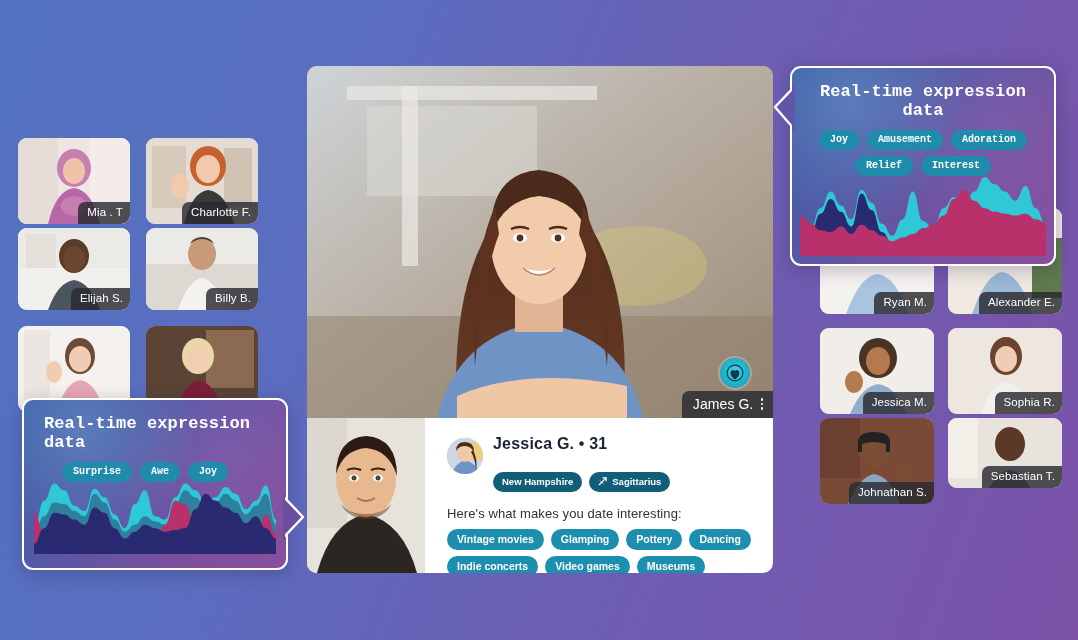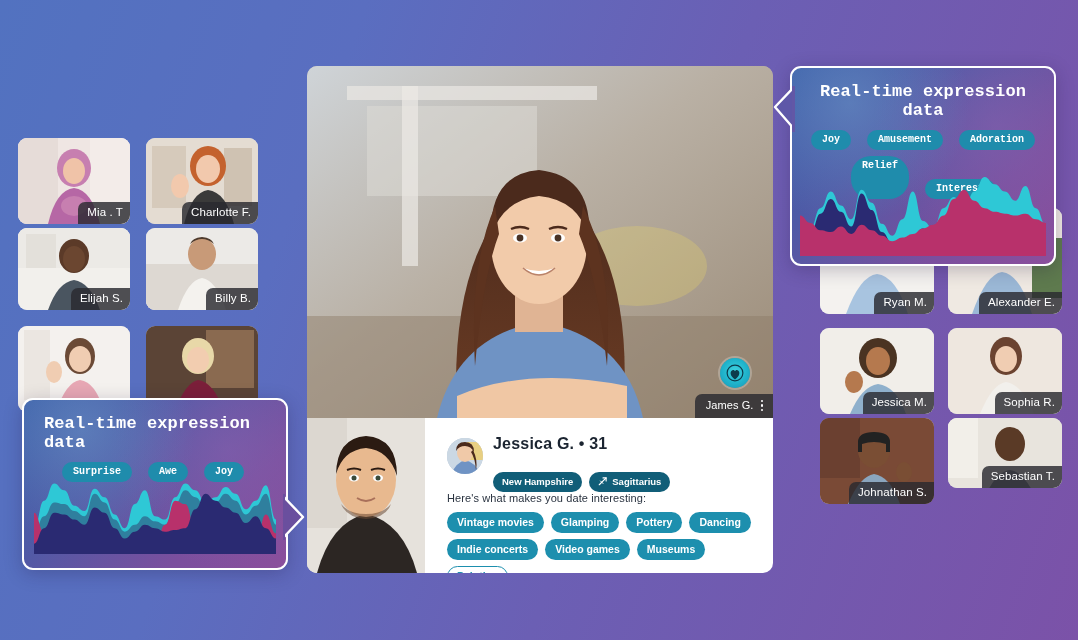--- a/index.html
+++ b/index.html
@@ -140,21 +140,22 @@
     font-weight: bold;
     padding: 4px 9px 5px;
     border-radius: 20px;
     display: inline-flex;
     align-items: center;
     gap: 4px;
     white-space: nowrap;
   }
   .meta-pill svg { display: block; }
   .p-prompt {
-    font-size: 11px;
+    margin-top: 14px;
+    font-size: 13px;
     color: #2a3340;
     letter-spacing: .1px;
   }
   .p-tags {
     margin-top: 8px;
     display: flex;
     flex-wrap: wrap;
     gap: 6px 7px;
     max-width: 330px;
   }
@@ -198,21 +199,21 @@
   }
   .expr-title {
     color: #ffffff;
     font-weight: bold;
     letter-spacing: .1px;
   }
   .expr-pills {
     display: flex;
     flex-wrap: wrap;
     justify-content: center;
-    gap: 6px 16px;
+    gap: 6px 8px;
     margin-top: 10px;
   }
   .expr-pill {
     background: #1f8cac;
     color: #fff;
     font-size: 10px;
     font-weight: bold;
     padding: 4px 11px 5px;
     border-radius: 20px;
     white-space: nowrap;
@@ -458,21 +459,21 @@
       <path d="M150 330 Q220 300 320 320 L320 352 L150 352 Z" fill="#f0c7a4"></path>
     </svg>
 
     <div id="brand-badge">
       <svg width="18" height="18" viewBox="0 0 24 24">
         <circle cx="12" cy="12" r="10.5" fill="none" stroke="#0d3b4d" stroke-width="1.6"></circle>
         <path d="M12 20.5 C4.6 15.6 5.2 9.4 8.6 8.2 C10.4 7.6 11.6 8.8 12 9.8 C12.4 8.8 13.6 7.6 15.4 8.2 C18.8 9.4 19.4 15.6 12 20.5 Z" fill="#0d3b4d"></path>
       </svg>
     </div>
 
-    <div class="name-badge" style="font-size:11px; padding:6px 9px 7px 11px;">
+    <div class="name-badge" style="font-size:14px; padding:6px 9px 7px 11px;">
       <span>James G.</span>
       <span class="dots">
           <i></i>
           <i></i>
           <i></i>
         </span>
     </div>
   </div>
 
   <div id="profile-card">
@@ -546,21 +547,21 @@
         <rect x="19" y="0" width="5" height="46" fill="#6257a6"></rect>
       </svg>
     </div>
     <div class="expr-inner">
       <div class="expr-title">Real-time expression data</div>
       <div class="expr-pills" id="expr-pills-top">
           <span class="expr-pill" style="background: rgb(31, 140, 172);">Joy</span>
           <span class="expr-pill" style="background: rgb(31, 140, 172);">Amusement</span>
           <span class="expr-pill" style="background: rgb(31, 140, 172);">Adoration</span>
           <span class="expr-pill" style="background: rgb(31, 140, 172);">Relief</span>
-          <span class="expr-pill" style="background: rgb(31, 140, 172); margin-top: 23px;">Interest</span>
+          <span class="expr-pill" style="background: rgb(31, 140, 172);">Interest</span>
         </div>
       <div class="expr-chart">
         <svg viewBox="0 0 250 100" preserveAspectRatio="none" id="chart-top">
             <path d="M 0 82 C 5.208333333333333 82, 5.208333333333333 70, 10.416666666666666 70 C 15.625 70, 15.625 48, 20.833333333333332 48 C 26.041666666666664 48, 26.041666666666664 30, 31.25 30 C 36.45833333333333 30, 36.45833333333333 44.99999999999999, 41.666666666666664 44.99999999999999 C 46.875 44.99999999999999, 46.875 60, 52.08333333333333 60 C 57.291666666666664 60, 57.291666666666664 28, 62.5 28 C 67.70833333333333 28, 67.70833333333333 42.00000000000001, 72.91666666666666 42.00000000000001 C 78.125 42.00000000000001, 78.125 65, 83.33333333333333 65 C 88.54166666666666 65, 88.54166666666666 78, 93.75 78 C 98.95833333333333 78, 98.95833333333333 60, 104.16666666666666 60 C 109.375 60, 109.375 30, 114.58333333333333 30 C 119.79166666666666 30, 119.79166666666666 62, 125 62 C 130.20833333333331 62, 130.20833333333331 70, 135.41666666666666 70 C 140.625 70, 140.625 48, 145.83333333333331 48 C 151.04166666666666 48, 151.04166666666666 36, 156.25 36 C 161.45833333333331 36, 161.45833333333331 50, 166.66666666666666 50 C 171.875 50, 171.875 30, 177.08333333333331 30 C 182.29166666666666 30, 182.29166666666666 14, 187.5 14 C 192.70833333333331 14, 192.70833333333331 22, 197.91666666666666 22 C 203.125 22, 203.125 30, 208.33333333333331 30 C 213.54166666666666 30, 213.54166666666666 40, 218.75 40 C 223.95833333333331 40, 223.95833333333331 24, 229.16666666666666 24 C 234.375 24, 234.375 48, 239.58333333333331 48 C 244.79166666666666 48, 244.79166666666666 66, 250 66 L 250 100 L 0 100 Z" fill="#2ec8d6"></path>
             <path d="M 0 90 C 5.208333333333333 90, 5.208333333333333 76, 10.416666666666666 76 C 15.625 76, 15.625 54, 20.833333333333332 54 C 26.041666666666664 54, 26.041666666666664 38, 31.25 38 C 36.45833333333333 38, 36.45833333333333 52, 41.666666666666664 52 C 46.875 52, 46.875 68, 52.08333333333333 68 C 57.291666666666664 68, 57.291666666666664 32, 62.5 32 C 67.70833333333333 32, 67.70833333333333 50, 72.91666666666666 50 C 78.125 50, 78.125 74, 83.33333333333333 74 C 88.54166666666666 74, 88.54166666666666 86, 93.75 86 C 98.95833333333333 86, 98.95833333333333 84, 104.16666666666666 84 C 109.375 84, 109.375 78, 114.58333333333333 78 C 119.79166666666666 78, 119.79166666666666 70, 125 70 C 130.20833333333331 70, 130.20833333333331 76, 135.41666666666666 76 C 140.625 76, 140.625 82, 145.83333333333331 82 C 151.04166666666666 82, 151.04166666666666 56, 156.25 56 C 161.45833333333331 56, 161.45833333333331 60, 166.66666666666666 60 C 171.875 60, 171.875 43.99999999999999, 177.08333333333331 43.99999999999999 C 182.29166666666666 43.99999999999999, 182.29166666666666 56, 187.5 56 C 192.70833333333331 56, 192.70833333333331 62, 197.91666666666666 62 C 203.125 62, 203.125 70, 208.33333333333331 70 C 213.54166666666666 70, 213.54166666666666 78, 218.75 78 C 223.95833333333331 78, 223.95833333333331 60, 229.16666666666666 60 C 234.375 60, 234.375 70, 239.58333333333331 70 C 244.79166666666666 70, 244.79166666666666 80, 250 80 L 250 100 L 0 100 Z" fill="#2a2a72"></path>
             <path d="M 0 56 C 5.208333333333333 56, 5.208333333333333 64, 10.416666666666666 64 C 15.625 64, 15.625 72, 20.833333333333332 72 C 26.041666666666664 72, 26.041666666666664 74, 31.25 74 C 36.45833333333333 74, 36.45833333333333 68, 41.666666666666664 68 C 46.875 68, 46.875 76, 52.08333333333333 76 C 57.291666666666664 76, 57.291666666666664 66, 62.5 66 C 67.70833333333333 66, 67.70833333333333 72, 72.91666666666666 72 C 78.125 72, 78.125 78, 83.33333333333333 78 C 88.54166666666666 78, 88.54166666666666 84, 93.75 84 C 98.95833333333333 84, 98.95833333333333 80, 104.16666666666666 80 C 109.375 80, 109.375 76, 114.58333333333333 76 C 119.79166666666666 76, 119.79166666666666 70, 125 70 C 130.20833333333331 70, 130.20833333333331 66, 135.41666666666666 66 C 140.625 66, 140.625 56, 145.83333333333331 56 C 151.04166666666666 56, 151.04166666666666 38, 156.25 38 C 161.45833333333331 38, 161.45833333333331 28, 166.66666666666666 28 C 171.875 28, 171.875 40, 177.08333333333331 40 C 182.29166666666666 40, 182.29166666666666 48, 187.5 48 C 192.70833333333331 48, 192.70833333333331 52, 197.91666666666666 52 C 203.125 52, 203.125 54, 208.33333333333331 54 C 213.54166666666666 54, 213.54166666666666 56, 218.75 56 C 223.95833333333331 56, 223.95833333333331 54, 229.16666666666666 54 C 234.375 54, 234.375 60, 239.58333333333331 60 C 244.79166666666666 60, 244.79166666666666 64, 250 64 L 250 100 L 0 100 Z" fill="#b8316b"></path>
           </svg>
       </div>
     </div>
   </div>

